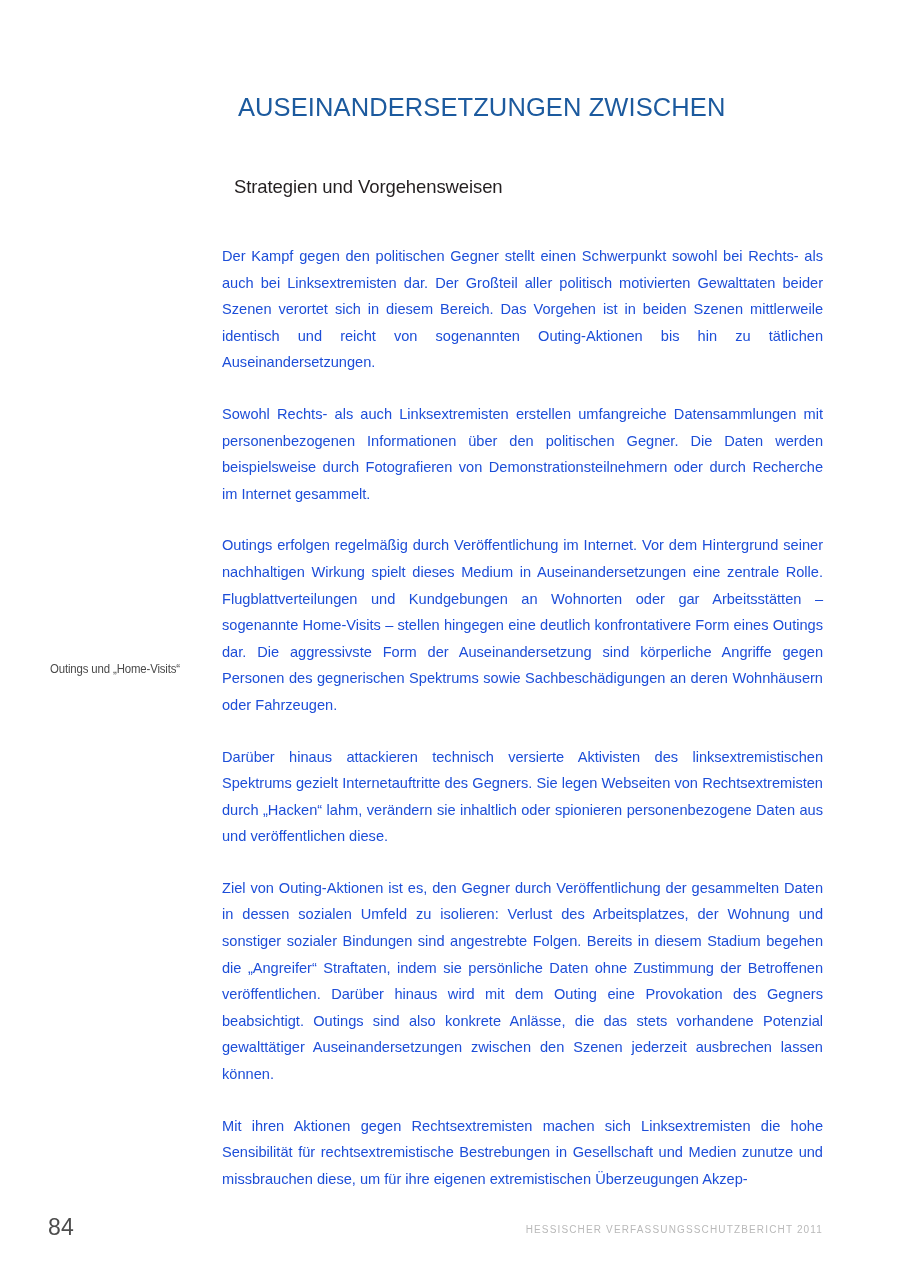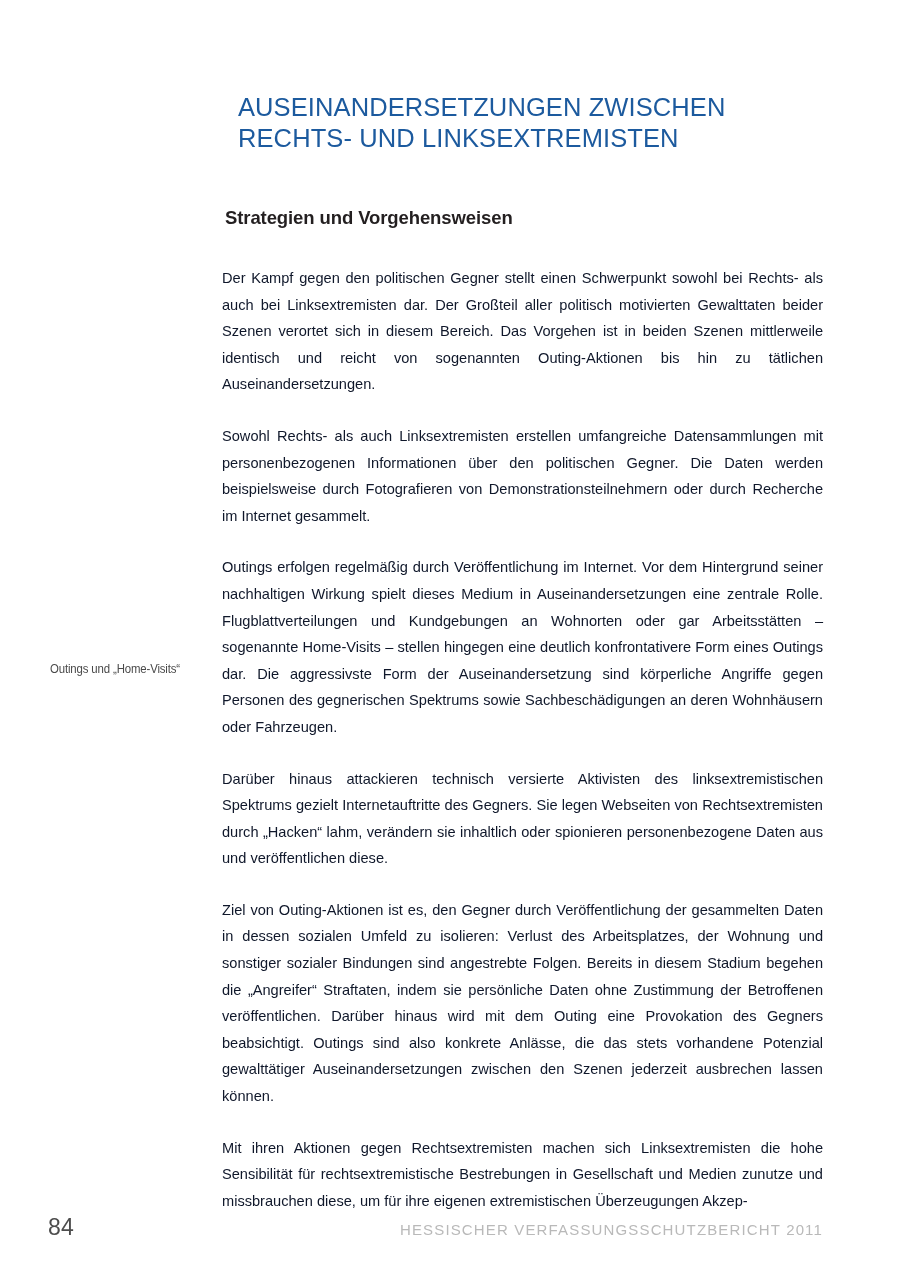--- a/index.html
+++ b/index.html
@@ -38,37 +38,37 @@
     letter-spacing: 0.1px;
     color: #1c5a9e;
     text-transform: none;
   }
   .chapter-title .tline {
     display: block;
     white-space: nowrap;
   }
 
   .section-heading {
-    margin: 3px;
+    margin: 12px;
     padding-top: 36px;
     font-size: 18.5px;
     line-height: 24px;
-    font-weight: bold;
+    font-weight: normal;
     letter-spacing: -0.1px;
     color: #231f20;
   }
 
   p.body {
     margin: 0;
     padding-top: 25px;
     font-size: 14.6px;
     line-height: 26.6px;
     text-align: justify;
     text-justify: inter-word;
-    color: #0f172a;
+    color: #1d4ed8;
     hyphens: manual;
   }
   p.body:first-of-type {
     padding-top: 0;
   }
   p.body.first {
     padding-top: 32px;
   }
 
   
@@ -112,39 +112,38 @@
     font-size: 10.3px;
     line-height: 13px;
     color: #4d4d4d;
     letter-spacing: 0.25px;
     white-space: nowrap;
   }
   .footer-publication {
     position: absolute;
     right: 77px;
     top: 11px;
-    font-size: 15px;
+    font-size: 10px;
     line-height: 13px;
     color: #b9b9b9;
     letter-spacing: 1.15px;
     white-space: nowrap;
   }
 </style>
 </head>
 <body>
 
 <div class="page">
 
   <div class="margin-note margin-note-outings">Outings und „Home-Visits“</div>
 
   <div class="content">
 
     <h1 class="chapter-title">
       <span class="tline">AUSEINANDERSETZUNGEN ZWISCHEN</span>
-      <span class="tline">RECHTS- UND LINKSEXTREMISTEN</span>
     </h1>
 
     <h2 class="section-heading">Strategien und Vorgehensweisen</h2>
 
     <p class="body first">Der Kampf gegen den politischen Gegner stellt einen Schwerpunkt sowohl bei Rechts- als auch bei Linksextremisten dar. Der Großteil aller politisch motivierten Gewalttaten beider Szenen verortet sich in diesem Bereich. Das Vorgehen ist in beiden Szenen mittlerweile identisch und reicht von sogenannten Outing-Aktionen bis hin zu tätlichen Auseinandersetzungen.</p>
     <p class="body">Sowohl Rechts- als auch Linksextremisten erstellen umfangreiche Datensammlungen mit personenbezogenen Informationen über den politischen Gegner. Die Daten werden beispielsweise durch Fotografieren von Demonstrationsteilnehmern oder durch Recherche im Internet gesammelt.</p>
     <p class="body">Outings erfolgen regelmäßig durch Veröffentlichung im Internet. Vor dem Hintergrund seiner nachhaltigen Wirkung spielt dieses Medium in Auseinandersetzungen eine zentrale Rolle. Flugblattverteilungen und Kundgebungen an Wohnorten oder gar Arbeitsstätten – sogenannte Home-Visits – stellen hingegen eine deutlich konfrontativere Form eines Outings dar. Die aggressivste Form der Auseinandersetzung sind körperliche Angriffe gegen Personen des gegnerischen Spektrums sowie Sachbeschädigungen an deren Wohnhäusern oder Fahrzeugen.</p>
     <p class="body">Darüber hinaus attackieren technisch versierte Aktivisten des linksextremistischen Spektrums gezielt Internetauftritte des Gegners. Sie legen Webseiten von Rechtsextremisten durch „Hacken“ lahm, verändern sie inhaltlich oder spionieren personenbezogene Daten aus und veröffentlichen diese.</p>
     <p class="body">Ziel von Outing-Aktionen ist es, den Gegner durch Veröffentlichung der gesammelten Daten in dessen sozialen Umfeld zu isolieren: Verlust des Arbeitsplatzes, der Wohnung und sonstiger sozialer Bindungen sind angestrebte Folgen. Bereits in diesem Stadium begehen die „Angreifer“ Straftaten, indem sie persönliche Daten ohne Zustimmung der Betroffenen veröffentlichen. Darüber hinaus wird mit dem Outing eine Provokation des Gegners beabsichtigt. Outings sind also konkrete Anlässe, die das stets vorhandene Potenzial gewalttätiger Auseinandersetzungen zwischen den Szenen jederzeit ausbrechen lassen können.</p>
     <p class="body">Mit ihren Aktionen gegen Rechtsextremisten machen sich Linksextremisten die hohe Sensibilität für rechtsextremistische Bestrebungen in Gesellschaft und Medien zunutze und missbrauchen diese, um für ihre eigenen extremistischen Überzeugungen Akzep-</p>

